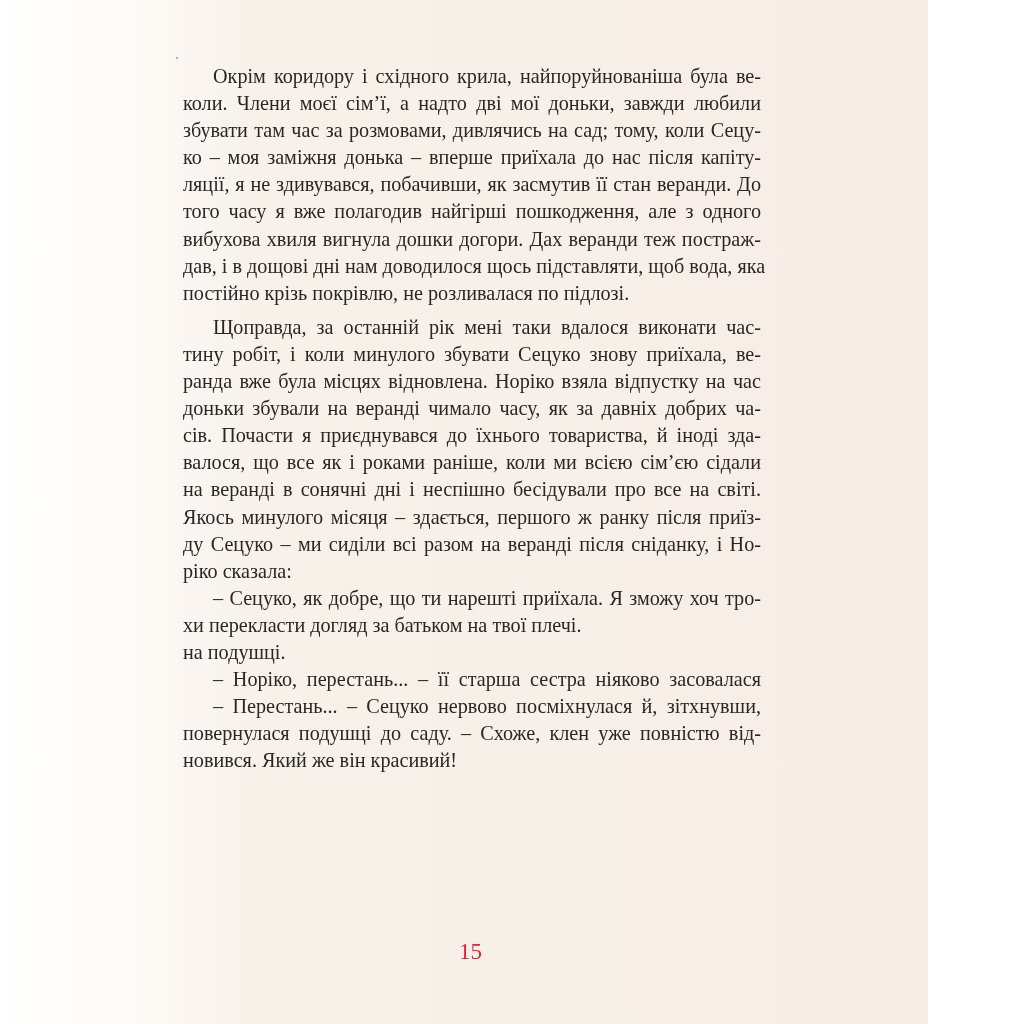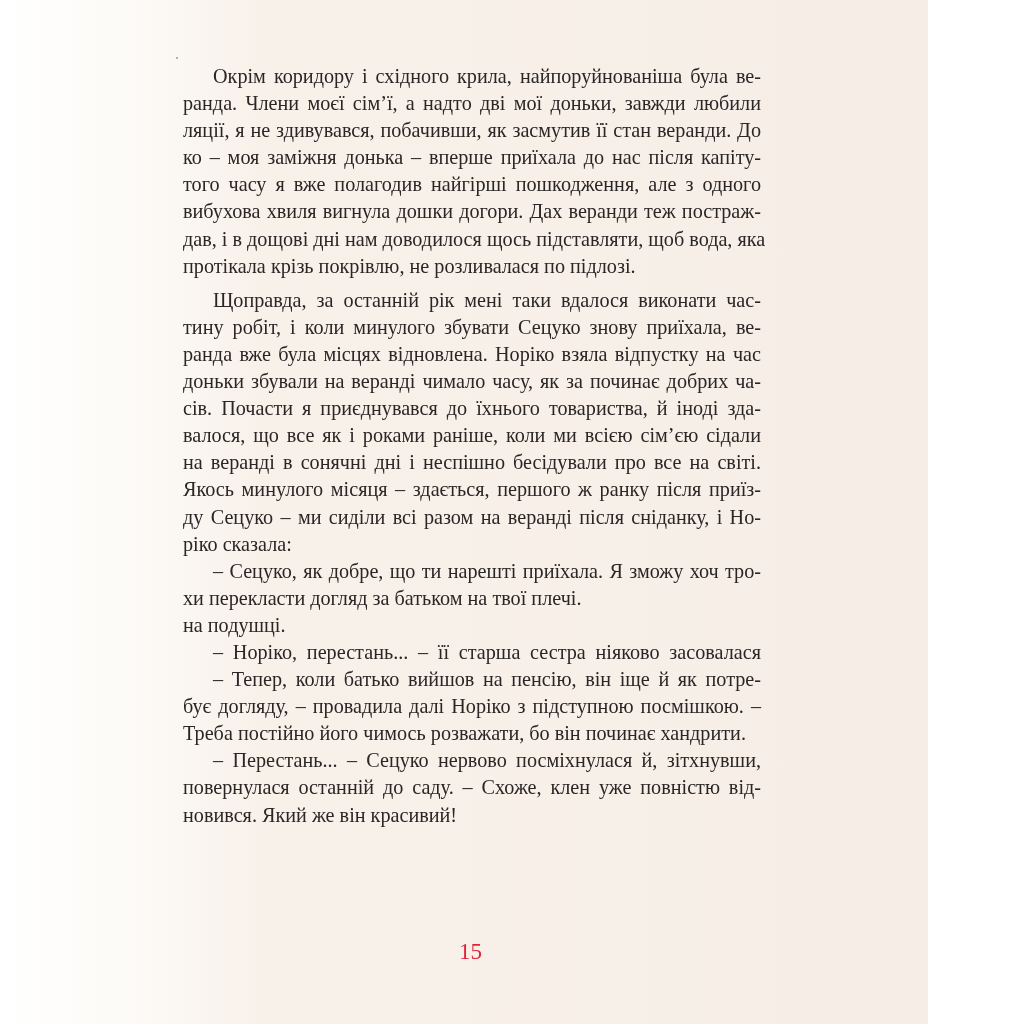--- a/index.html
+++ b/index.html
@@ -44,57 +44,53 @@
 </head>
 <body>
 
 <div class="page">
   <div class="speck"></div>
 
   <div class="text">
 
     <div>
       <span class="line indent">Окрім коридору і східного крила, найпоруйнованіша була ве-</span>
-      <span class="line">ранда. Члени моєї сім’ї, а надто дві мої доньки, завжди любили</span>
+      <span class="line">коли. Члени моєї сім’ї, а надто дві мої доньки, завжди любили</span>
+      <span class="line">збувати там час за розмовами, дивлячись на сад; тому, коли Сецу-</span>
+      <span class="line">ко – моя заміжня донька – вперше приїхала до нас після капіту-</span>
       <span class="line">ляції, я не здивувався, побачивши, як засмутив її стан веранди. До</span>
-      <span class="line">ко – моя заміжня донька – вперше приїхала до нас після капіту-</span>
       <span class="line">того часу я вже полагодив найгірші пошкодження, але з одного</span>
       <span class="line">вибухова хвиля вигнула дошки догори. Дах веранди теж постраж-</span>
       <span class="line">дав, і в дощові дні нам доводилося щось підставляти, щоб вода, яка</span>
-      <span class="line last">протікала крізь покрівлю, не розливалася по підлозі.</span>
+      <span class="line last">постійно крізь покрівлю, не розливалася по підлозі.</span>
     </div>
     <div class="gap"></div>
 
     <div>
       <span class="line indent">Щоправда, за останній рік мені таки вдалося виконати час-</span>
       <span class="line">тину робіт, і коли минулого збувати Сецуко знову приїхала, ве-</span>
       <span class="line">ранда вже була місцях відновлена. Норіко взяла відпустку на час</span>
-      <span class="line">доньки збували на веранді чимало часу, як за починає добрих ча-</span>
+      <span class="line">доньки збували на веранді чимало часу, як за давніх добрих ча-</span>
       <span class="line">сів. Почасти я приєднувався до їхнього товариства, й іноді зда-</span>
       <span class="line">валося, що все як і роками раніше, коли ми всією сім’єю сідали</span>
       <span class="line">на веранді в сонячні дні і неспішно бесідували про все на світі.</span>
       <span class="line">Якось минулого місяця – здається, першого ж ранку після приїз-</span>
       <span class="line">ду Сецуко – ми сиділи всі разом на веранді після сніданку, і Но-</span>
       <span class="line last">ріко сказала:</span>
     </div>
 
     <div>
       <span class="line indent">– Сецуко, як добре, що ти нарешті приїхала. Я зможу хоч тро-</span>
       <span class="line last">хи перекласти догляд за батьком на твої плечі.</span>
     </div>
     <div>
       <span class="line last">на подушці.</span>
       <span class="line indent">– Норіко, перестань... – її старша сестра ніяково засовалася</span>
     </div>
     <div>
-      <span class="line indent">– Тепер, коли батько вийшов на пенсію, він іще й як потре-</span>
-      <span class="line">бує догляду, – провадила далі Норіко з підступною посмішкою. –</span>
-      <span class="line last">Треба постійно його чимось розважати, бо він починає хандрити.</span>
-    </div>
-    <div>
       <span class="line indent">– Перестань... – Сецуко нервово посміхнулася й, зітхнувши,</span>
-      <span class="line">повернулася останній до саду. – Схоже, клен уже повністю від-</span>
+      <span class="line">повернулася подушці до саду. – Схоже, клен уже повністю від-</span>
       <span class="line last">новився. Який же він красивий!</span>
     </div>
   </div>
 
   <div class="page-number">15</div>
 </div>
 
 </body></html>

